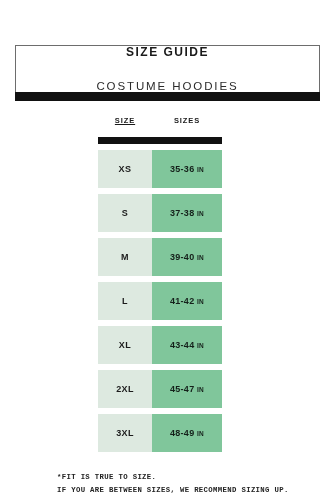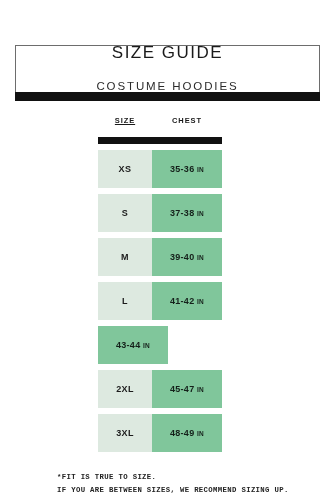--- a/index.html
+++ b/index.html
@@ -21,22 +21,22 @@
     border-bottom:none;
     background:#ffffff;
     height:47px;
     display:flex;
     flex-direction:column;
     align-items:center;
     justify-content:center;
     padding-top:2px;
   }
   .title-main {
-    font-size:17px;
-    font-weight:normal;
+    font-size:12px;
+    font-weight:bold;
     letter-spacing:1.5px;
     color:#1a1a1a;
     line-height:15px;
   }
   .title-sub {
     font-size:11.5px;
     font-weight:400;
     letter-spacing:1.9px;
     color:#2b2b2b;
     line-height:17px;
@@ -137,21 +137,21 @@
     <div class="header-box">
       <div class="title-main">SIZE GUIDE</div>
       <div class="title-sub">COSTUME HOODIES</div>
     </div>
     <div class="header-rule"></div>
   </div>
 
   <div class="table">
     <div class="col-head-row">
       <div class="col-head size">SIZE</div>
-      <div class="col-head chest">CHEST</div>
+      <div class="col-head chest">SIZES</div>
     </div>
     <div class="head-rule"></div>
 
     <div class="rows">
 
       <div class="row">
         <div class="cell cell-size">XS</div>
         <div class="cell cell-chest">
           <span>35-36</span>
             <span class="unit">IN</span>
@@ -176,20 +176,21 @@
 
       <div class="row">
         <div class="cell cell-size">L</div>
         <div class="cell cell-chest">
           <span>41-42</span>
             <span class="unit">IN</span>
         </div>
       </div>
 
       <div class="row">
+        <div class="cell cell-size">XL</div>
         <div class="cell cell-chest">
           <span>43-44</span>
             <span class="unit">IN</span>
         </div>
       </div>
 
       <div class="row">
         <div class="cell cell-size">2XL</div>
         <div class="cell cell-chest">
           <span>45-47</span>

